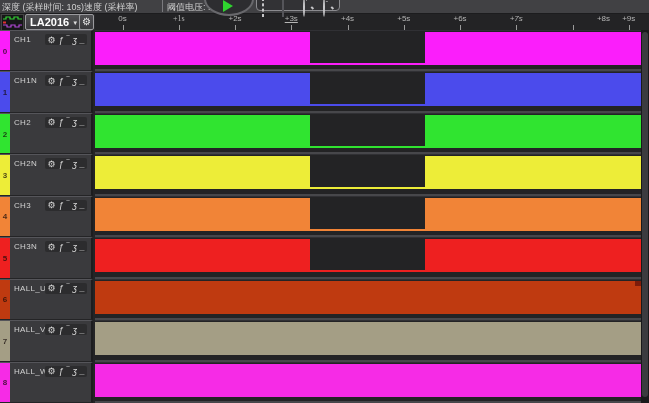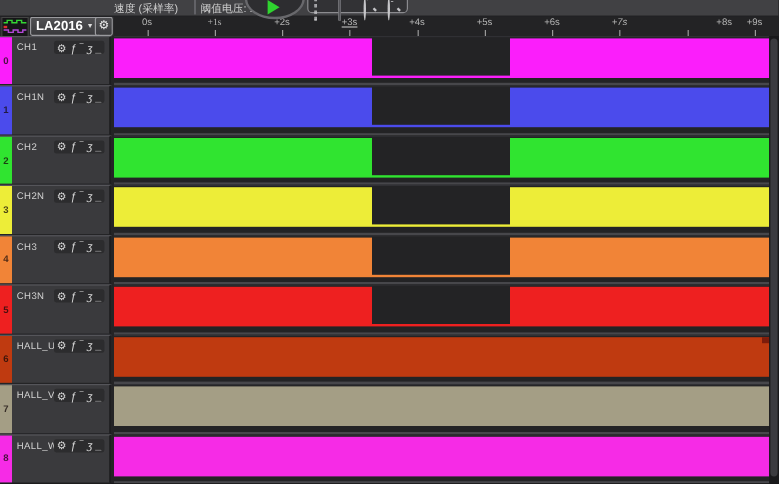--- a/index.html
+++ b/index.html
@@ -59,21 +59,22 @@
   
   .scrollbar{position:absolute;left:641px;top:30px;width:8px;height:373px;background:#19191b;}
   .scroll-thumb{position:absolute;left:1px;top:2px;width:6px;height:365px;background:#3b3b3f;border-radius:3px;}
 </style>
 </head>
 <body>
 
 <div class="app">
 
   <div class="toolbar">
-    <span class="tb-label" style="left:95px">速度 (采样率)</span>
+    <span class="tb-label" style="left:2px">深度 (采样时间: 10s)</span>
+    <span class="tb-label" style="left:84px">速度 (采样率)</span>
     <span class="tb-sep" style="left:162px"></span>
     <span class="tb-label" style="left:167px">阈值电压: 1.65 V</span>
     <div class="play-btn">
       <div class="play-tri"></div>
     </div>
     <div class="tool-group">
       <span class="tg-icon"><span class="icon-dashedbox"></span></span>
       <span class="tg-icon"><span class="icon-page"></span></span>
       <span class="tg-icon"><span class="icon-zoom plus"></span></span>
       <span class="tg-icon"><span class="icon-zoom minus"></span></span>

